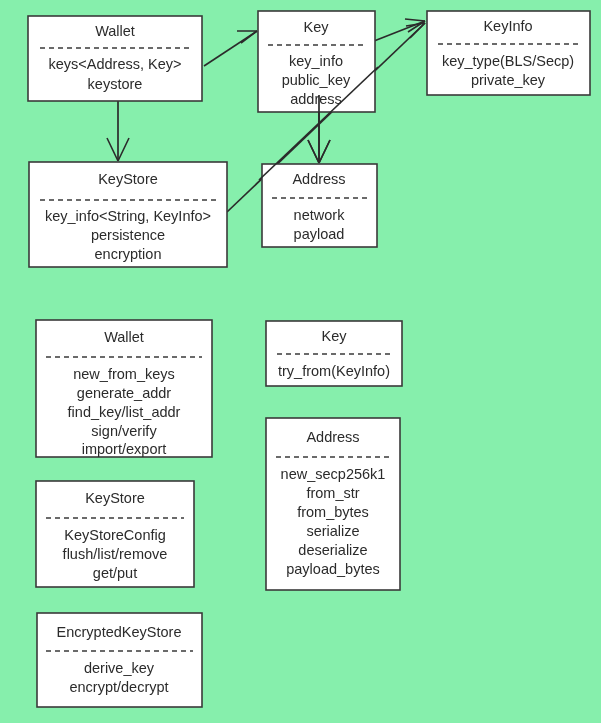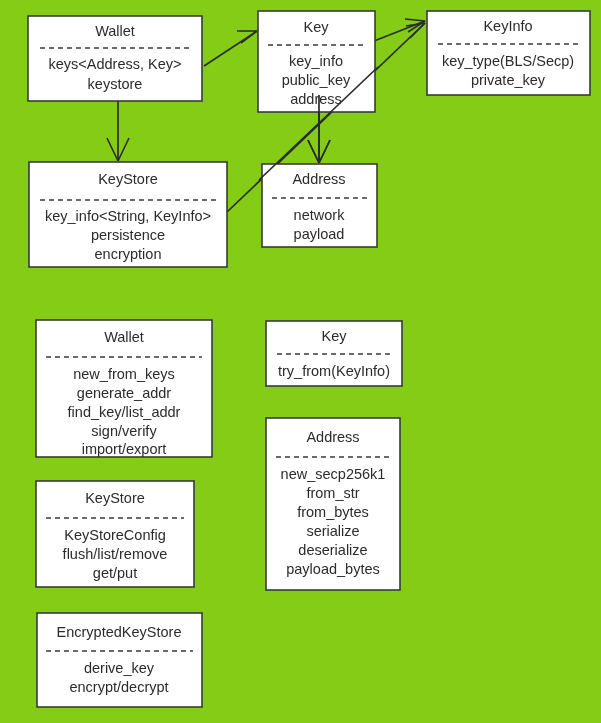--- a/index.html
+++ b/index.html
@@ -11,21 +11,21 @@
   body {
     width: 601px;
     height: 723px;
     overflow: hidden;
     font-family: "Liberation Sans", sans-serif;
   }
   #diagram-root {
     position: relative;
     width: 601px;
     height: 723px;
-    background: #84cc16;
+    background: #86efac;
   }
   svg.diagram {
     display: block;
     width: 601px;
     height: 723px;
   }
   .uml-box-rect {
     fill: #ffffff;
     stroke: #3a3a3a;
     stroke-width: 1.6;

